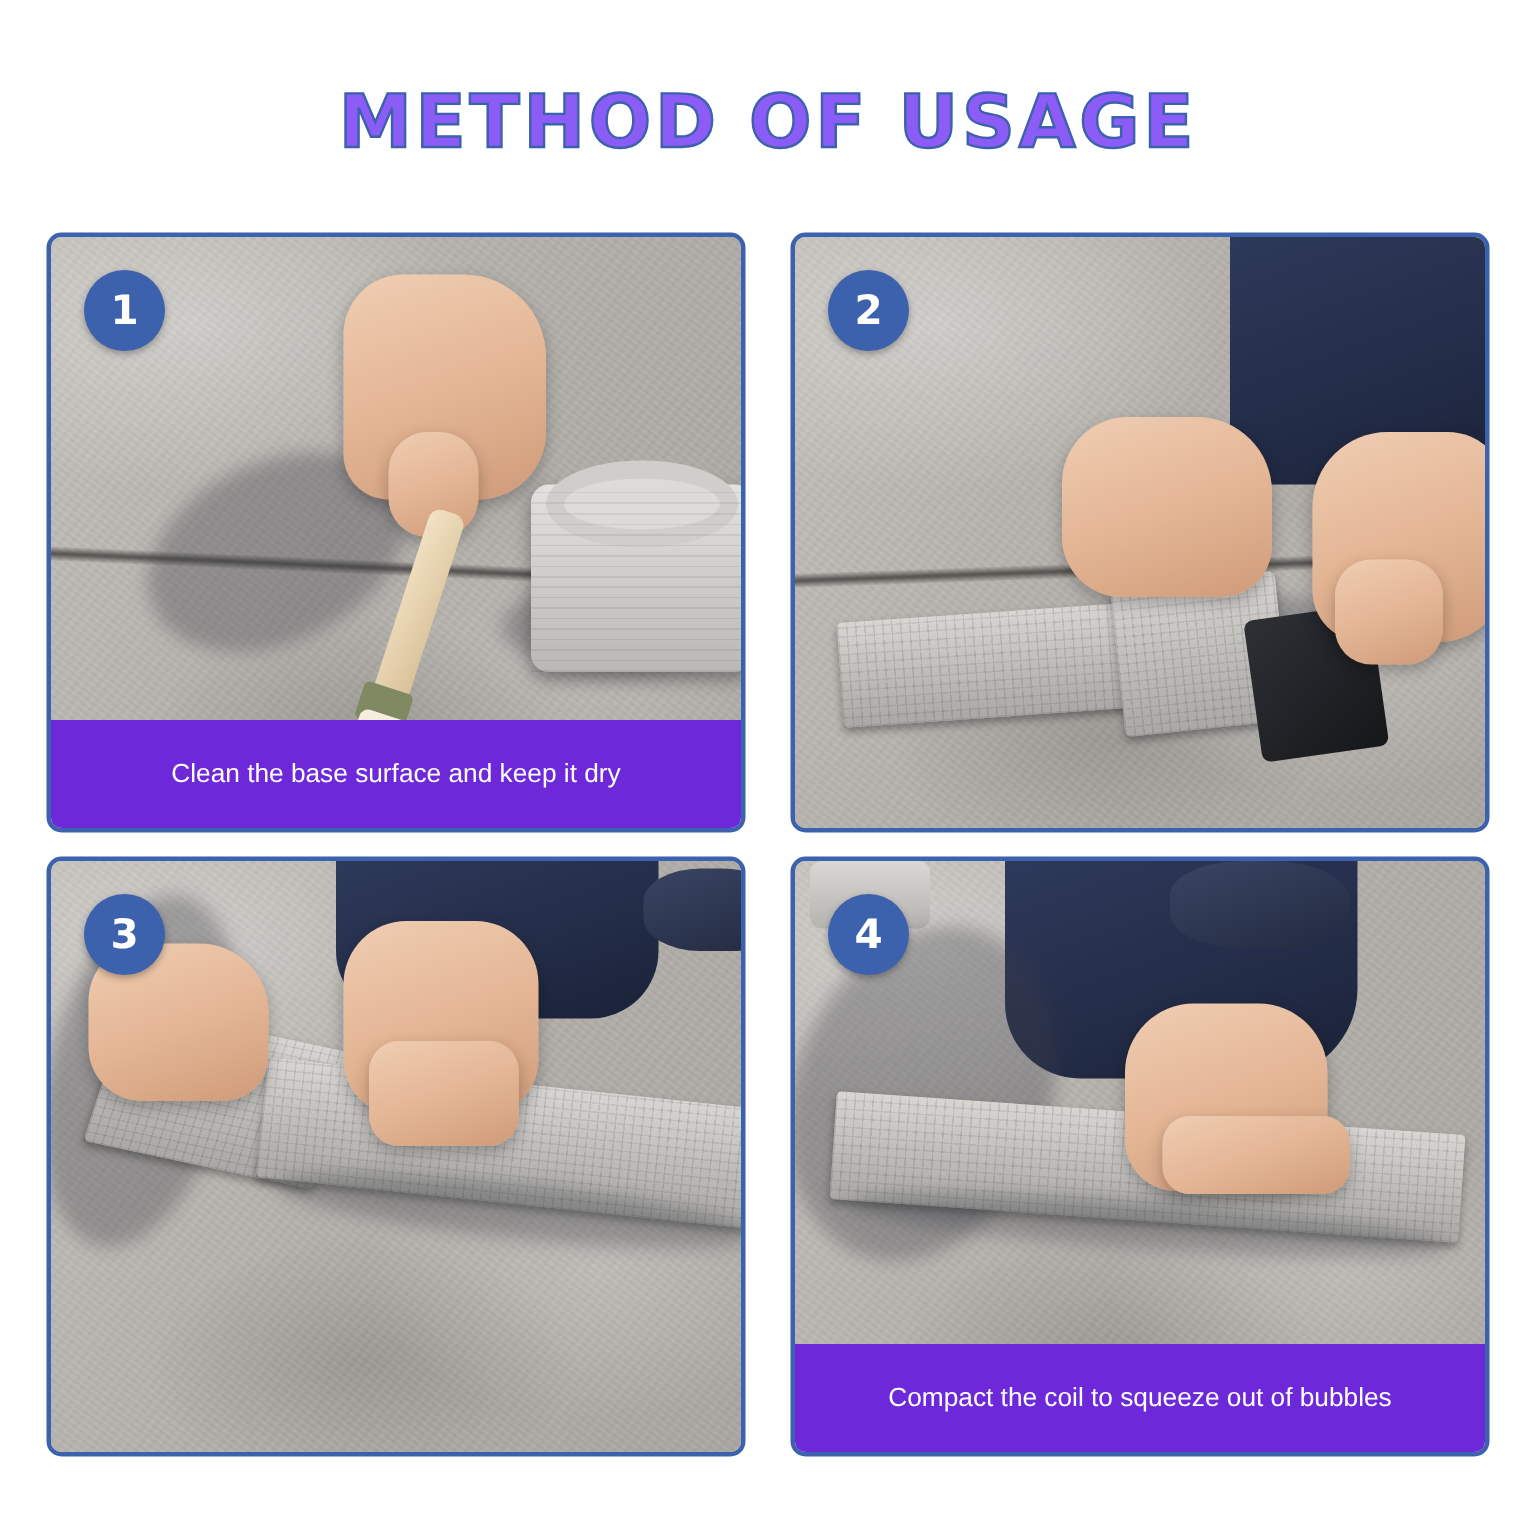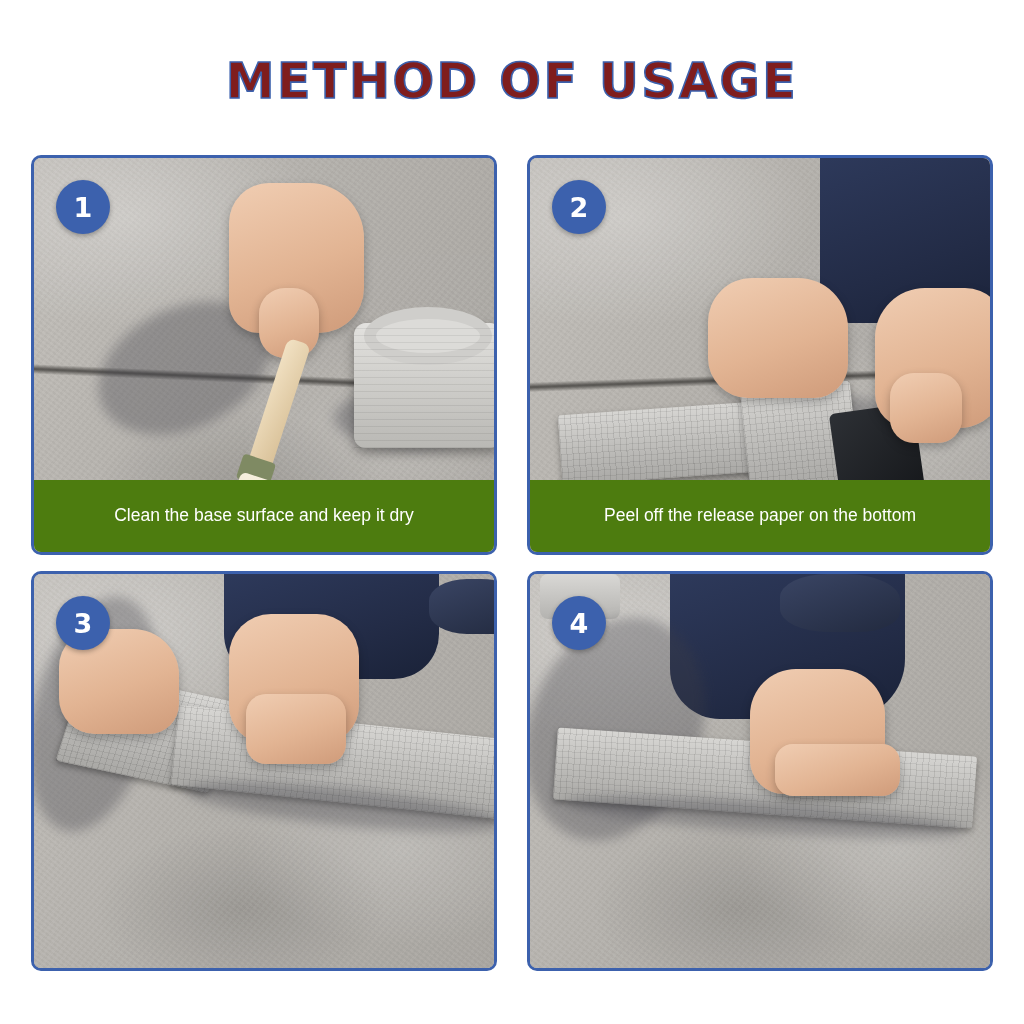--- a/index.html
+++ b/index.html
@@ -11,21 +11,21 @@
     overflow: hidden;
   }
   .page {
     position: relative;
     width: 1024px;
     height: 1024px;
     background: #ffffff;
   }
   .title {
     text-align: center;
-    color: #7f1d1d;
+    color: #8b5cf6;
     font-family: "DejaVu Sans", sans-serif;
     font-weight: 700;
     font-size: 49px;
     letter-spacing: 2.5px;
     padding-top: 56px;
     line-height: 1.05;
     text-transform: uppercase;
     -webkit-text-stroke: 1.6px #3c61ad;
   }
   .grid {
@@ -121,21 +121,21 @@
     font-weight: 700;
     font-family: "DejaVu Sans", sans-serif;
     box-shadow: 0 2px 5px rgba(0,0,0,0.30);
     z-index: 5;
   }
   .caption {
     position: absolute;
     left: 0;
     right: 0;
     bottom: 0;
-    background: #4d7c0f;
+    background: #6d28d9;
     color: #ffffff;
     text-align: left;
     font-size: 17.5px;
     line-height: 1.35;
     padding: 14px 16px;
     min-height: 72px;
     display: flex;
     align-items: center;
     justify-content: center;
     z-index: 4;
@@ -188,21 +188,20 @@
           <div class="tape-lines"></div>
         </div>
 
         <div style="position:absolute; left:305px; top:250px; width:85px; height:95px; background:linear-gradient(140deg,#2d3035,#15171a); transform: rotate(-8deg); border-radius:6px;"></div>
 
         <div class="skin" style="left:178px; top:120px; width:140px; height:120px; border-radius:44px 50px 34px 40px;"></div>
         <div class="skin" style="left:345px; top:130px; width:130px; height:140px; border-radius:50px 40px 46px 34px;"></div>
         <div class="skin" style="left:360px; top:215px; width:72px; height:70px; border-radius:24px;"></div>
       </div>
       <div class="badge">2</div>
-      <div class="caption">Peel off the release paper on the bottom</div>
     </div>
 
     <div class="card">
       <div class="photo">
         <div class="grain"></div>
         <div class="jeans" style="left:190px; top:-5px; width:215px; height:110px; border-radius:0 0 45px 45px;"></div>
         <div class="shoe" style="left:395px; top:5px; width:95px; height:55px;"></div>
         <div class="shadow-blob" style="left:0px; top:20px; width:120px; height:240px; transform: rotate(14deg); border-radius:50%;"></div>
 
         <div class="tape" style="left:35px; top:110px; width:155px; height:95px; transform: rotate(18deg) skewY(-6deg); border-radius:4px;">
@@ -230,16 +229,17 @@
 
         <div class="tape" style="left:25px; top:168px; width:420px; height:72px; transform: rotate(4deg); border-radius:3px;">
           <div class="tape-lines"></div>
         </div>
         <div class="shadow-blob" style="left:35px; top:228px; width:400px; height:30px; transform: rotate(4deg); border-radius:50%;"></div>
 
         <div class="skin" style="left:220px; top:95px; width:135px; height:125px; border-radius:46px 46px 34px 34px;"></div>
         <div class="skin" style="left:245px; top:170px; width:125px; height:52px; border-radius:18px;"></div>
       </div>
       <div class="badge">4</div>
+      <div class="caption two-line">Compact the coil to squeeze out of bubbles</div>
     </div>
 
   </div>
 </div>
 
 </body></html>

